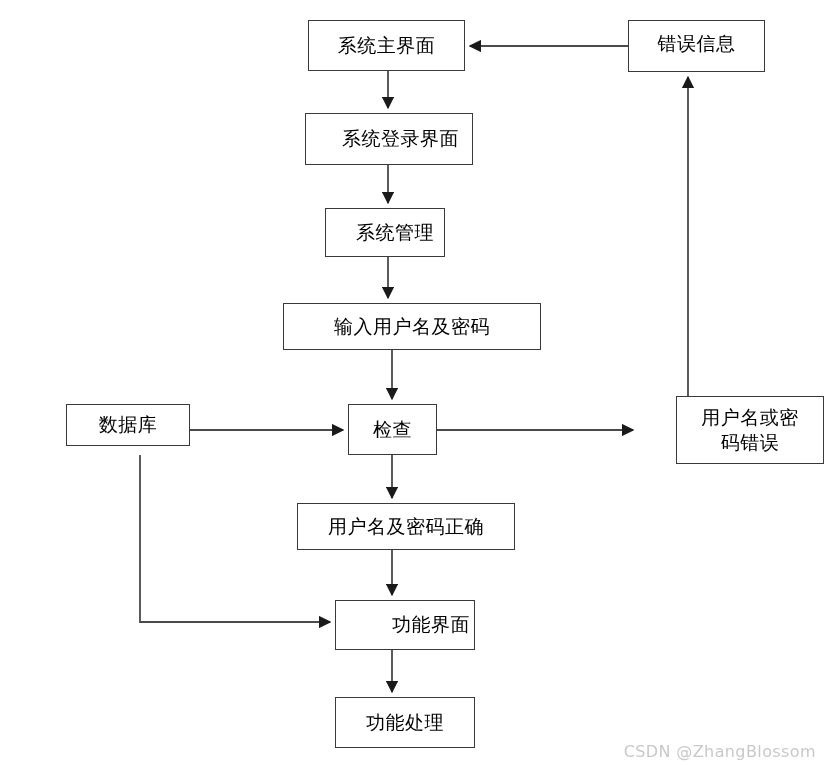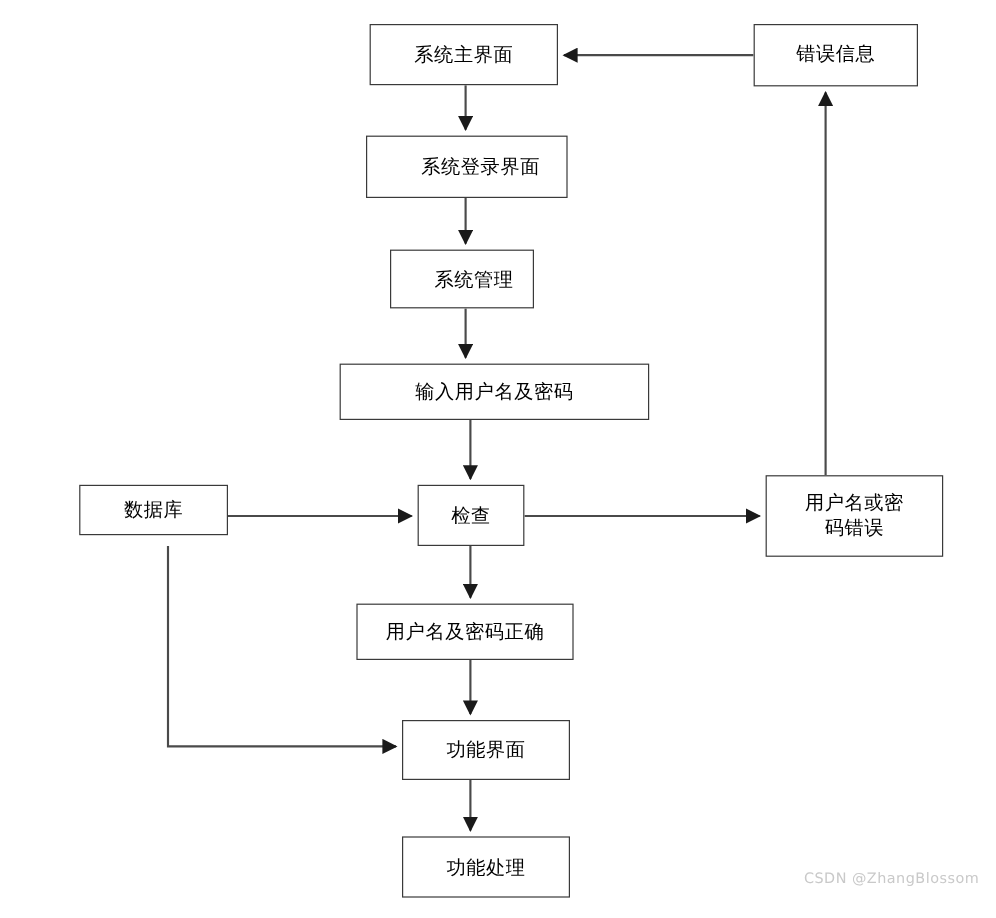--- a/index.html
+++ b/index.html
@@ -25,39 +25,40 @@
   .node {
     position: absolute;
     box-sizing: border-box;
     border: 1.6px solid #3a3a3a;
     background: #ffffff;
     display: flex;
     align-items: center;
     justify-content: center;
     text-align: center;
     color: #000000;
-    font-size: 16px;
+    font-size: 19px;
     line-height: 1.25;
     letter-spacing: 0.5px;
     z-index: 2;
   }
   .node.two-line {
     line-height: 1.3;
+    margin-left: 38px;
   }
   .node-label {
     display: block;
     white-space: pre-line;
     padding: 0 4px;
   }
   #watermark {
     position: absolute;
     right: 14px;
-    bottom: 26px;
+    bottom: 4px;
     color: #c9c9c9;
-    font-size: 12px;
+    font-size: 16px;
     letter-spacing: 0.4px;
     z-index: 3;
     user-select: none;
     text-align: right;
   }
 </style>
 </head>
 <body>
 
 <div id="canvas">
@@ -122,25 +123,25 @@
 
   <div class="node" style="left:348px; top:404px; width:89px; height:51px;">
     <span class="node-label">检查</span>
   </div>
 
   <div class="node two-line" style="left:638px; top:396px; width:148px; height:68px;">
     <span class="node-label">用户名或密
 码错误</span>
   </div>
 
-  <div class="node" style="left:297px; top:503px; width:181px; height:47px;">
+  <div class="node" style="left:297px; top:503px; width:218px; height:47px;">
     <span class="node-label">用户名及密码正确</span>
   </div>
 
-  <div class="node" style="left:335px; top:600px; width:140px; height:50px;">
+  <div class="node" style="left:335px; top:600px; width:140px; height:50px;justify-content:flex-end;">
     <span class="node-label">功能界面</span>
   </div>
 
   <div class="node" style="left:335px; top:697px; width:140px; height:51px;">
     <span class="node-label">功能处理</span>
   </div>
 
   <div id="watermark">CSDN @ZhangBlossom</div>
 
 </div>

